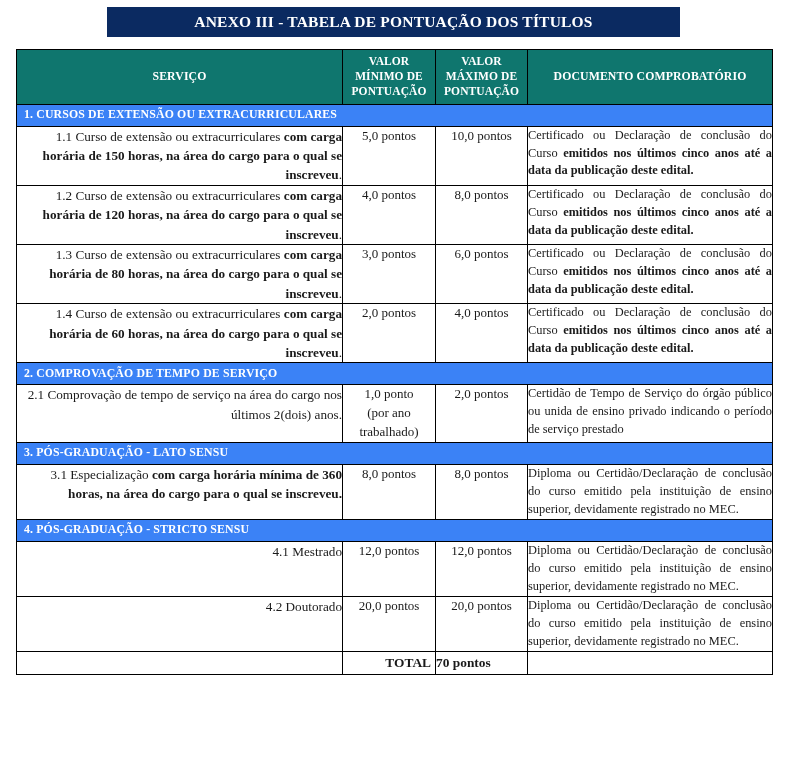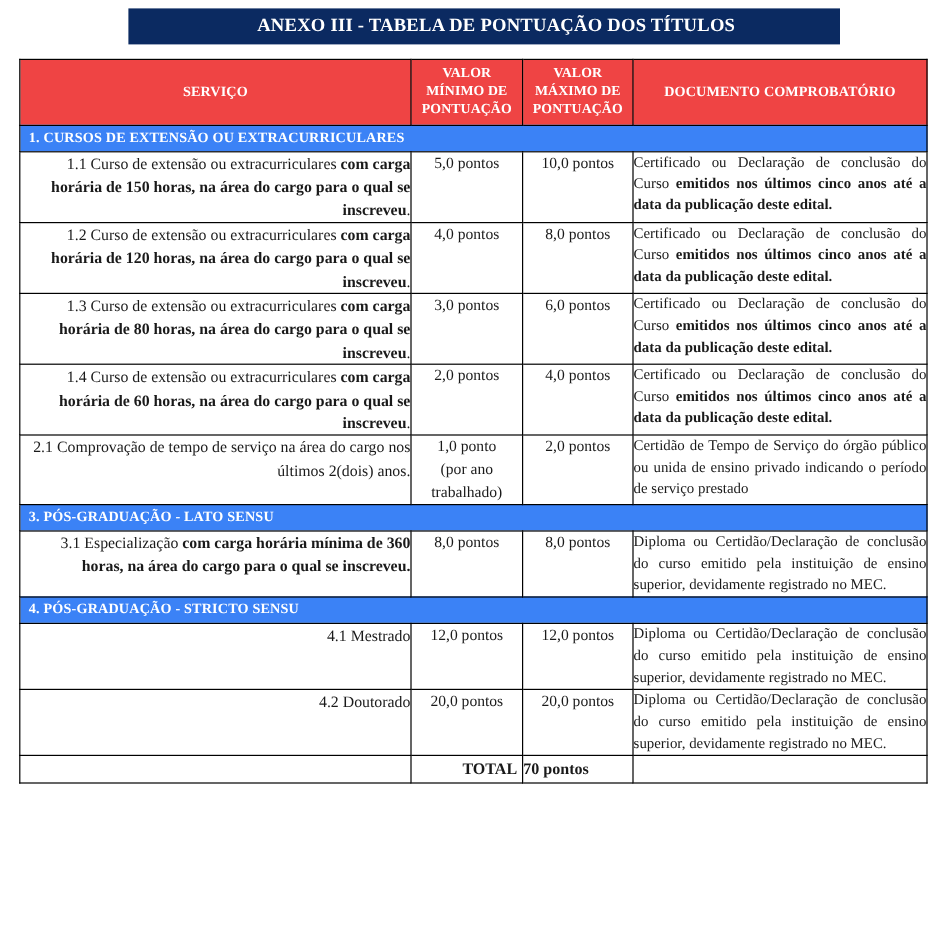--- a/index.html
+++ b/index.html
@@ -26,21 +26,20 @@
   .title-banner {
     position: absolute;
     left: 107px;
     top: 7px;
     width: 573px;
     height: 30px;
     background: #0b2a61;
     display: flex;
     align-items: center;
     justify-content: center;
-    padding-left: 20px;
   }
   .title-banner .title-text {
     color: #ffffff;
     font-family: "Liberation Serif", "DejaVu Serif", serif;
     font-weight: bold;
     font-size: 15.5px;
     letter-spacing: 0.2px;
     white-space: nowrap;
   }
 
@@ -63,21 +62,21 @@
   table.titulos col.c-doc      { width: 245px; }
 
   table.titulos td, table.titulos th {
     border: 1px solid #000000;
     padding: 0;
     vertical-align: top;
   }
 
   
   tr.head th {
-    background: #ef4444;
+    background: #0f766e;
     color: #ffffff;
     font-family: "Liberation Serif", "DejaVu Serif", serif;
     font-weight: bold;
     font-size: 11.5px;
     text-align: center;
     vertical-align: middle;
     line-height: 1.32;
     padding: 4px 3px;
     letter-spacing: 0.1px;
   }
@@ -219,20 +218,23 @@
           <td class="c-desc">
             <span>1.4 Curso de extensão ou extracurriculares </span><b>com carga horária de 60 horas, na área do cargo para o qual se inscreveu</b><span>.</span>
           </td>
           <td class="c-num">2,0 pontos</td>
           <td class="c-num">4,0 pontos</td>
           <td class="c-doc">
             <span>Certificado ou Declaração de conclusão do Curso </span><b>emitidos nos últimos cinco anos até a data da publicação deste edital.</b>
           </td>
         </tr>
 
+        <tr class="section">
+          <td colspan="4">2. COMPROVAÇÃO DE TEMPO DE SERVIÇO</td>
+        </tr>
 
         <tr>
           <td class="c-desc">2.1 Comprovação de tempo de serviço na área do cargo nos últimos 2(dois) anos.</td>
           <td class="c-num">
             <div>1,0 ponto</div>
             <div>(por ano</div>
             <div>trabalhado)</div>
           </td>
           <td class="c-num">2,0 pontos</td>
           <td class="c-doc">Certidão de Tempo de Serviço do órgão público ou unida de ensino privado indicando o período de serviço prestado</td>

